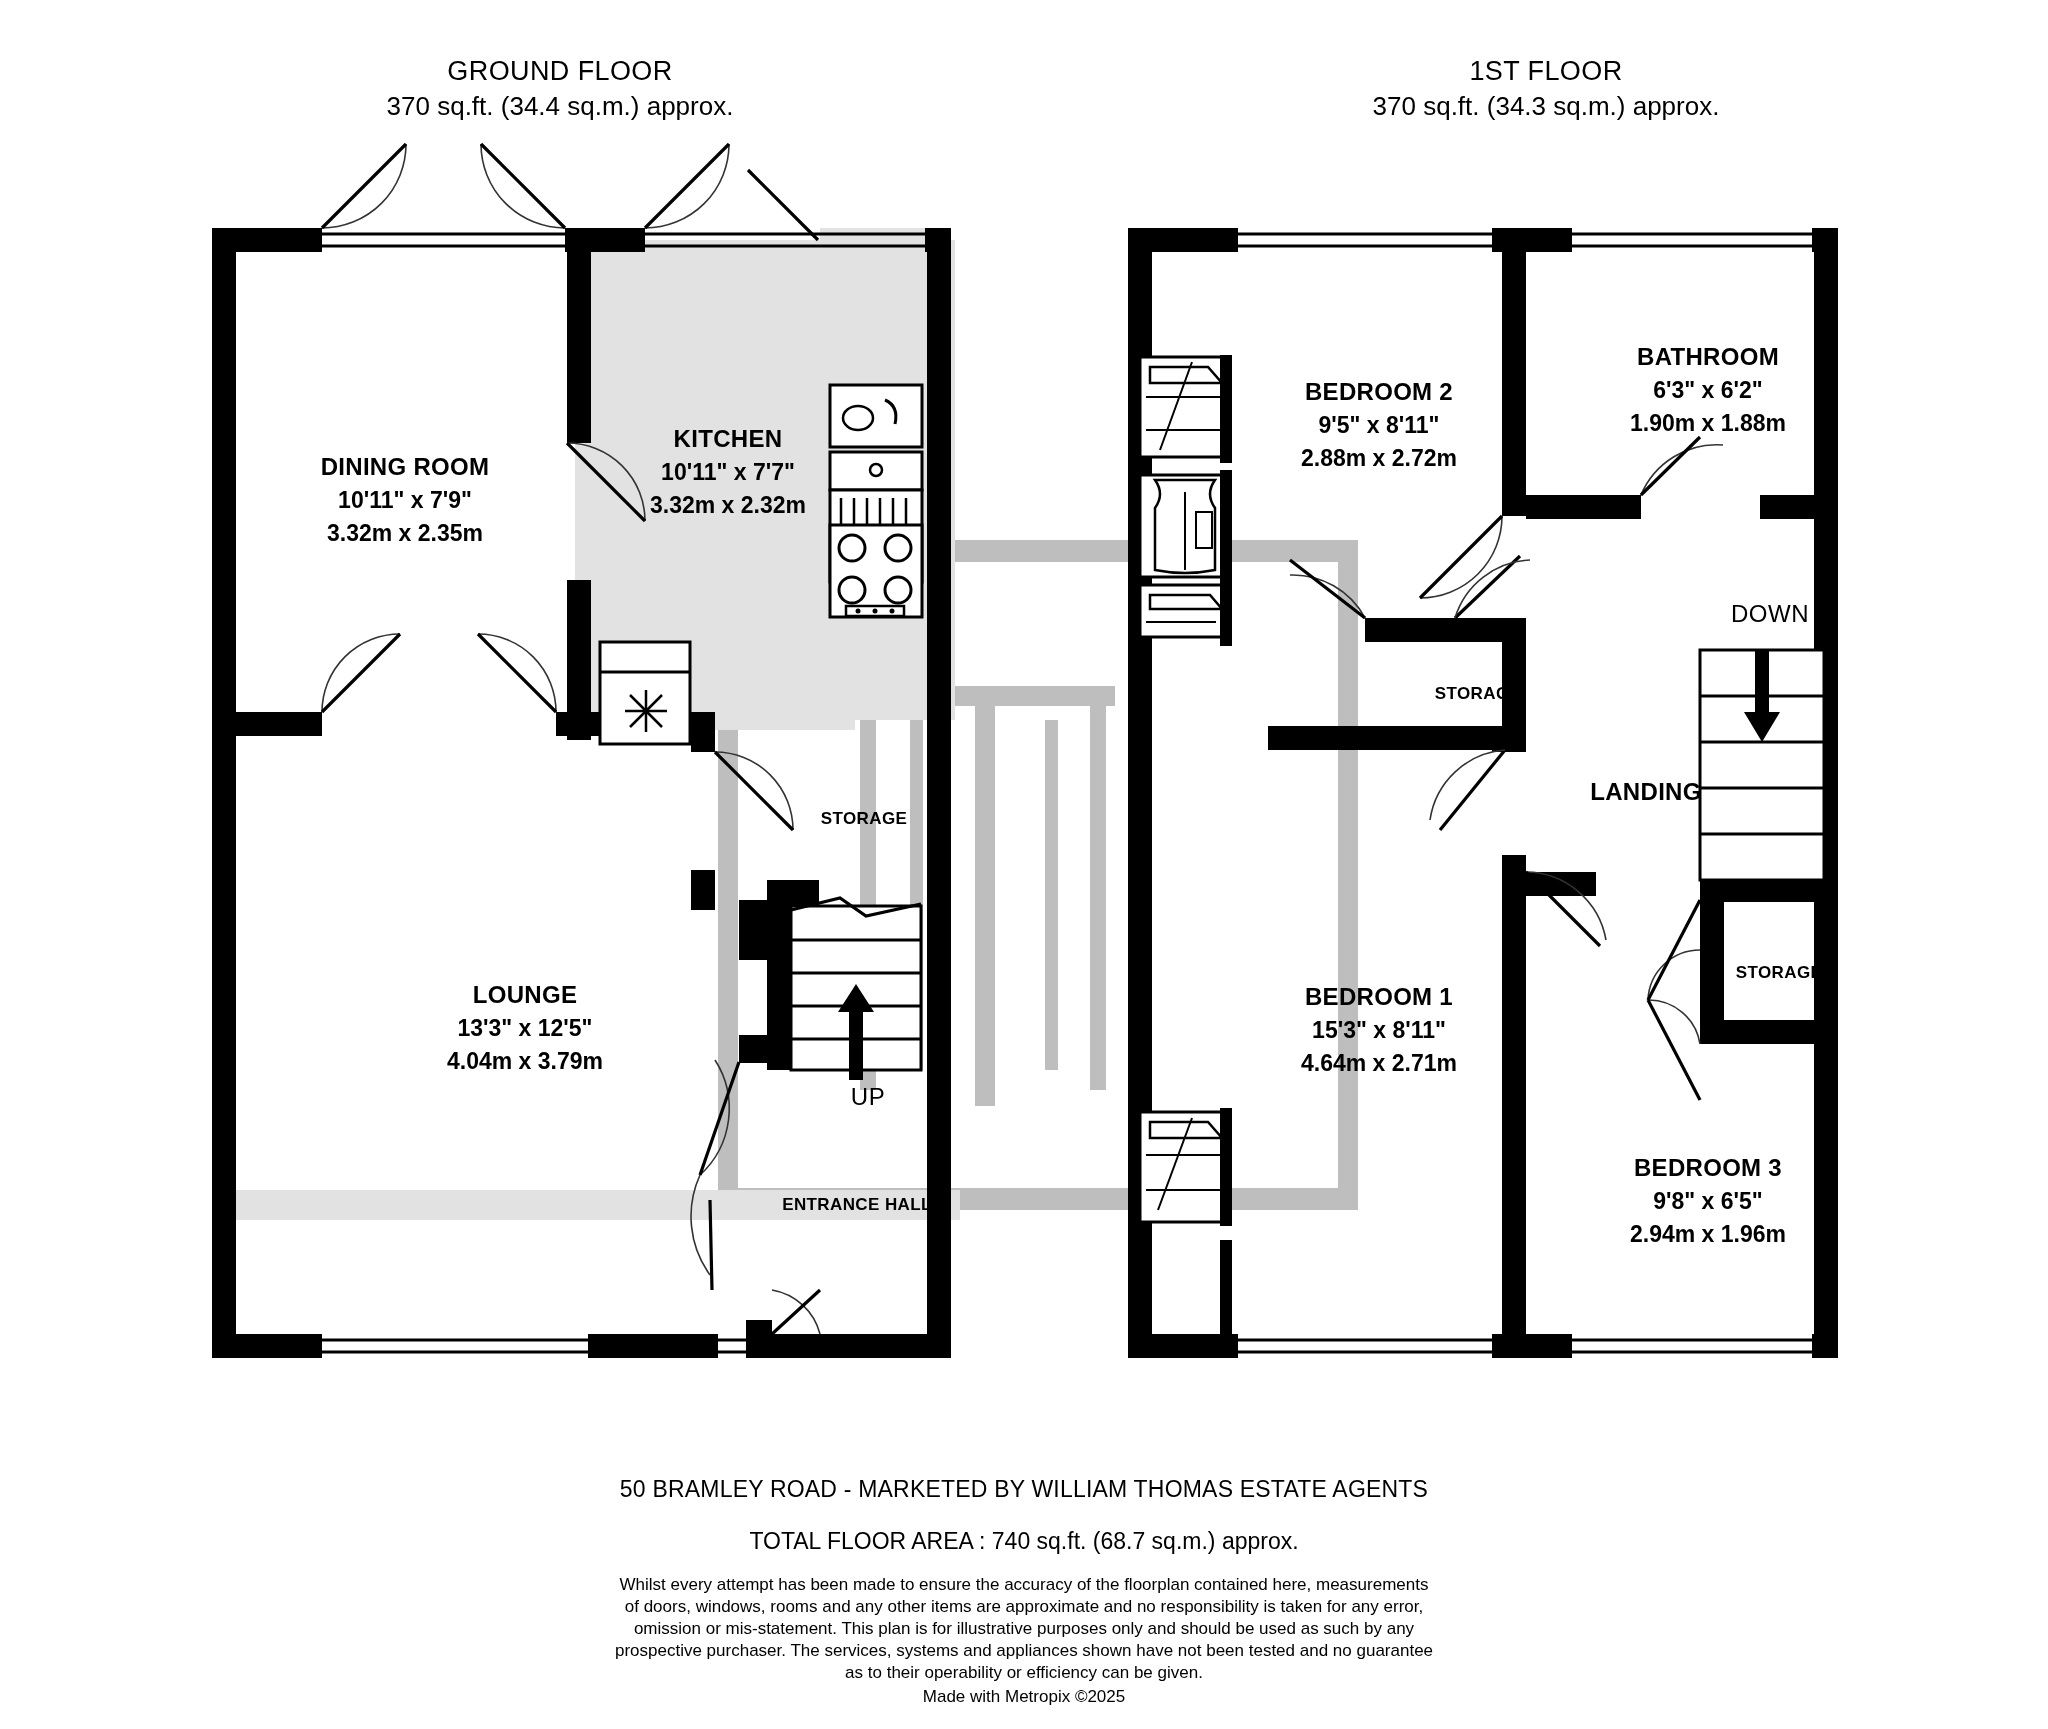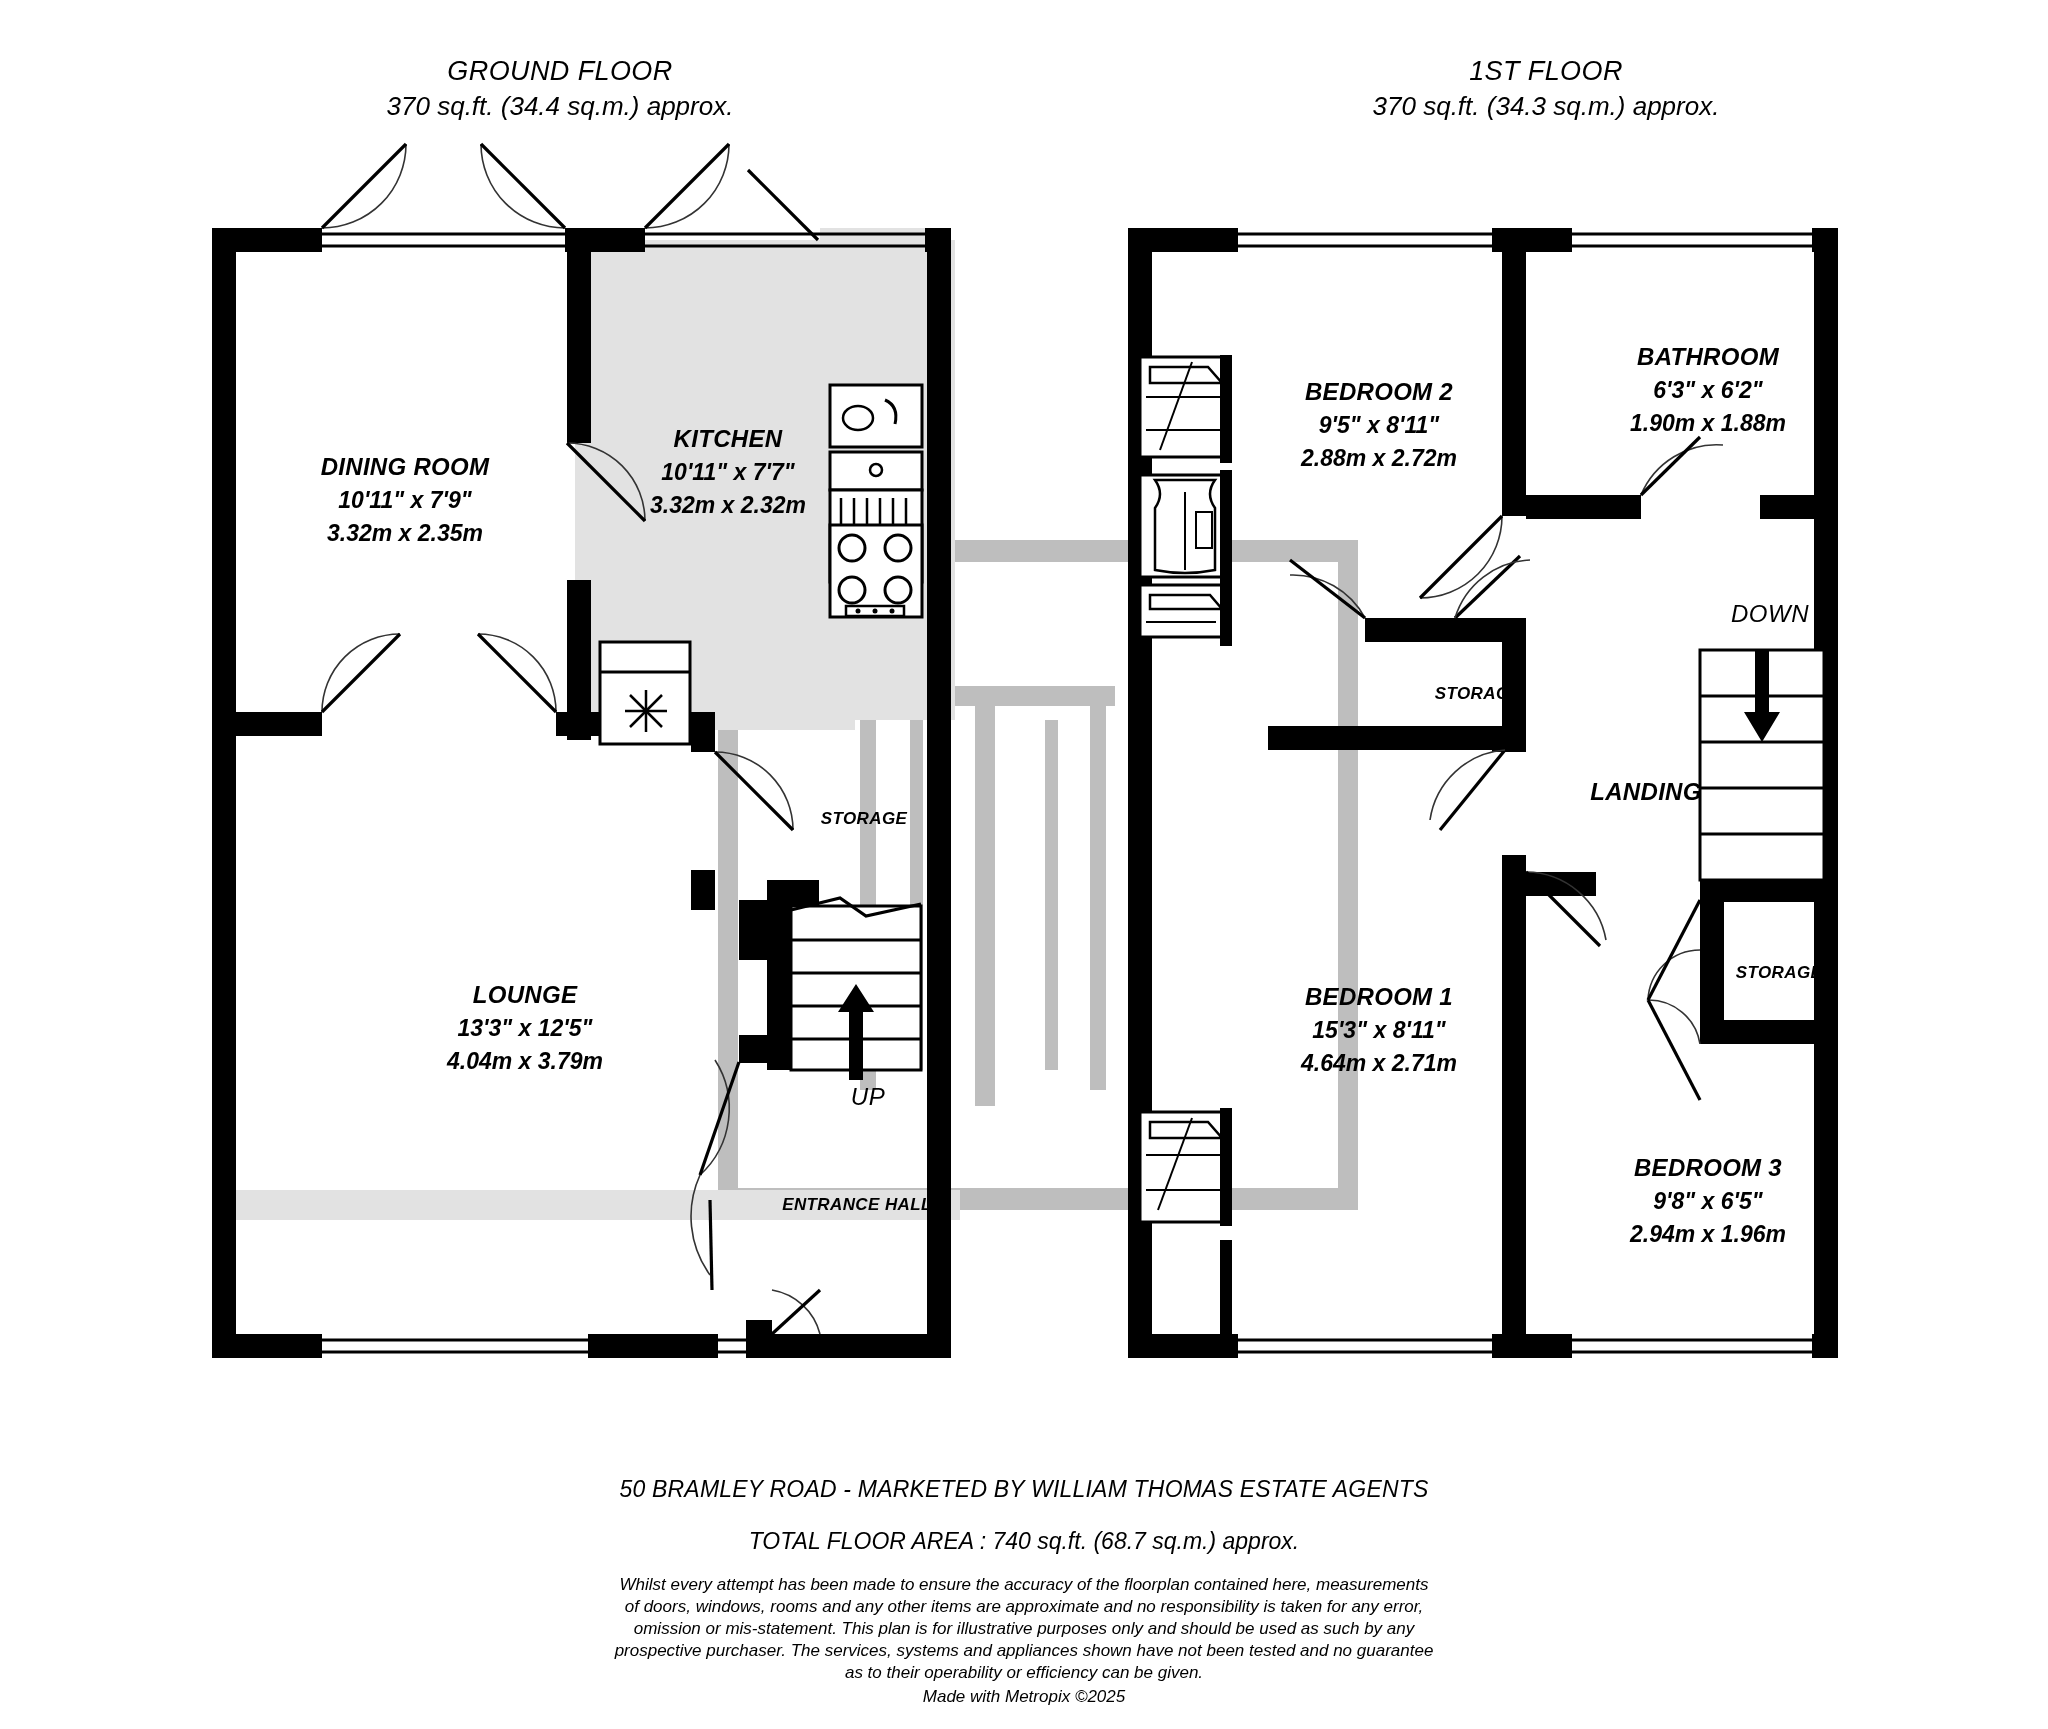--- a/index.html
+++ b/index.html
@@ -1,17 +1,17 @@
 <!DOCTYPE html>
 <html><head>
 <meta charset="utf-8">
 <style>
   html,body{margin:0;padding:0;background:#ffffff;}
   body{width:2048px;height:1729px;font-family:"Liberation Sans",sans-serif;color:#000;overflow:hidden;}
-  #stage{position:relative;width:2048px;height:1729px;font-style:italic;}
+  #stage{position:relative;width:2048px;height:1729px;}
   svg{display:block;}
   .hdr-title{font-size:27px;font-weight:400;letter-spacing:.4px;}
   .hdr-sub{font-size:26px;font-weight:400;}
   .rm-name{font-size:24px;font-weight:bold;letter-spacing:.3px;}
   .rm-dim{font-size:23px;font-weight:bold;}
   .small-label{font-size:17px;font-weight:bold;letter-spacing:.4px;}
   .dir-label{font-size:24px;font-weight:400;letter-spacing:.5px;}
   .foot-main{font-size:23px;font-weight:400;letter-spacing:.2px;}
   .foot-total{font-size:23px;font-weight:400;}
   .foot-dis{font-size:17px;font-weight:400;}

